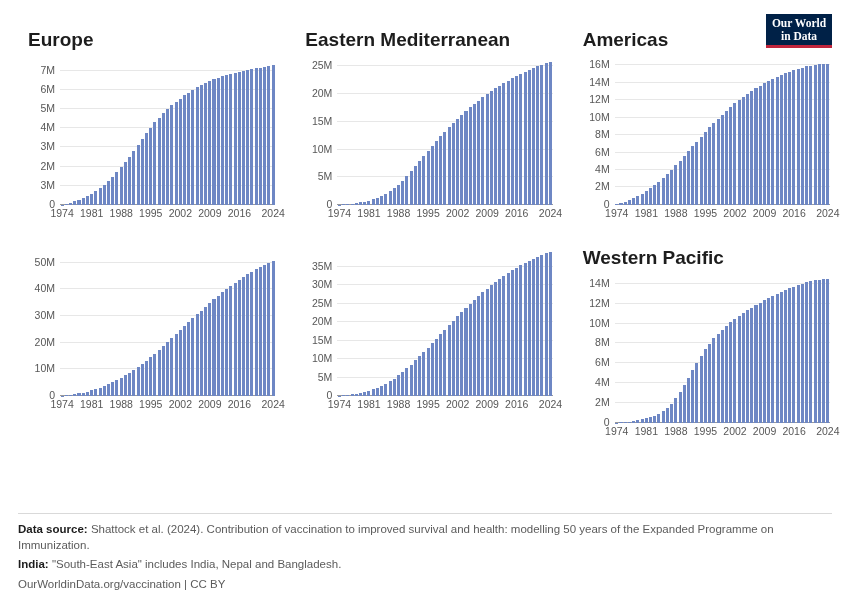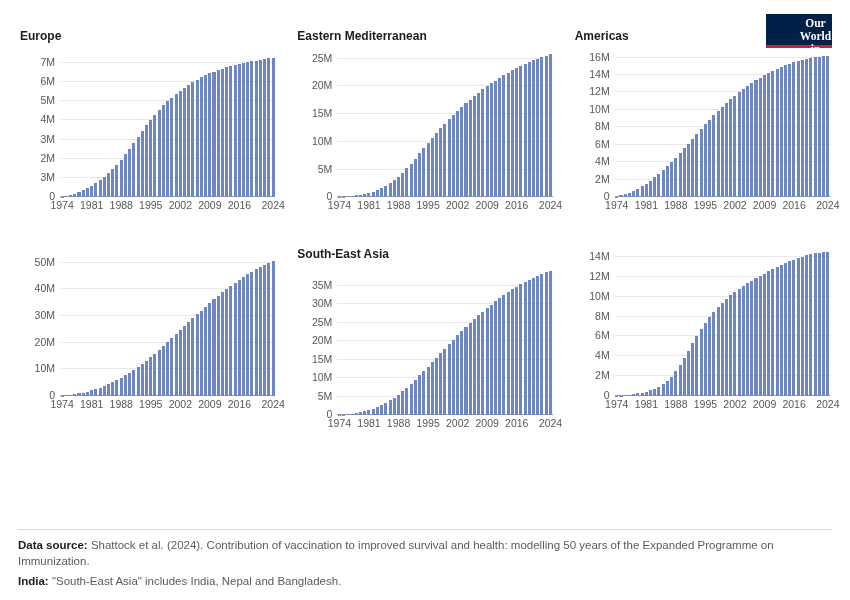--- a/index.html
+++ b/index.html
@@ -52,38 +52,38 @@
     color: #ffffff;
     font-family: "Liberation Serif", serif;
     font-weight: 700;
     font-size: 11.5px;
     line-height: 1.12;
     text-align: center;
     padding-top: 3px;
     box-sizing: border-box;
     border-bottom: 3px solid #c0253c;
   }
-  .logo span { display: block; padding-left: 33px; }
+  .logo span { display: block; }
   
   .grid {
     margin-top: 16px;
     display: grid;
     grid-template-columns: repeat(3, 1fr);
     grid-template-rows: repeat(2, 200px);
     column-gap: 18px;
     row-gap: 18px;
   }
   .facet {
     position: relative;
   }
   .facet-title {
-    font-size: 12px;
+    font-size: 19px;
     font-weight: 700;
     color: #1d1d1d;
-    margin: 0 0 6px 2px;
+    margin: 0 0 6px 10px;
     line-height: 1.1;
   }
   .plot {
     position: relative;
     height: 168px;
   }
   .plot-inner {
     position: absolute;
     left: 42px;
     right: 2px;
@@ -529,21 +529,20 @@
             <div class="xtick" style="left: 28.4314%;">1988</div>
             <div class="xtick" style="left: 42.1569%;">1995</div>
             <div class="xtick" style="left: 55.8824%;">2002</div>
             <div class="xtick" style="left: 69.6078%;">2009</div>
             <div class="xtick" style="left: 83.3333%;">2016</div>
             <div class="xtick" style="left: 99.0196%;">2024</div>
           </div>
         </div>
       </div>
       <div class="facet">
-        <div class="facet-title">South-East Asia</div>
         <div class="plot">
           <div class="plot-inner">
             <div class="gridline zero" style="bottom: 0%;">
               <div class="ytick">0</div>
             </div>
             <div class="gridline" style="bottom: 12.8205%;">
               <div class="ytick">5M</div>
             </div>
             <div class="gridline" style="bottom: 25.641%;">
               <div class="ytick">10M</div>
@@ -623,20 +622,21 @@
             <div class="xtick" style="left: 28.4314%;">1988</div>
             <div class="xtick" style="left: 42.1569%;">1995</div>
             <div class="xtick" style="left: 55.8824%;">2002</div>
             <div class="xtick" style="left: 69.6078%;">2009</div>
             <div class="xtick" style="left: 83.3333%;">2016</div>
             <div class="xtick" style="left: 99.0196%;">2024</div>
           </div>
         </div>
       </div>
       <div class="facet">
+        <div class="facet-title">Western Pacific</div>
         <div class="plot">
           <div class="plot-inner">
             <div class="gridline zero" style="bottom: 0%;">
               <div class="ytick">0</div>
             </div>
             <div class="gridline" style="bottom: 13.7931%;">
               <div class="ytick">2M</div>
             </div>
             <div class="gridline" style="bottom: 27.5862%;">
               <div class="ytick">4M</div>
@@ -726,15 +726,16 @@
 
   <div class="footer">
     <div class="row">
       <b>Data source:</b>
       <span>Shattock et al. (2024). Contribution of vaccination to improved survival and health: modelling 50 years of the Expanded Programme on Immunization.</span>
     </div>
     <div class="row">
       <b>India:</b>
       <span>"South-East Asia" includes India, Nepal and Bangladesh.</span>
     </div>
+    <div class="license">OurWorldinData.org/vaccination | CC BY</div>
   </div>
 
 </div>
 
 </body></html>

